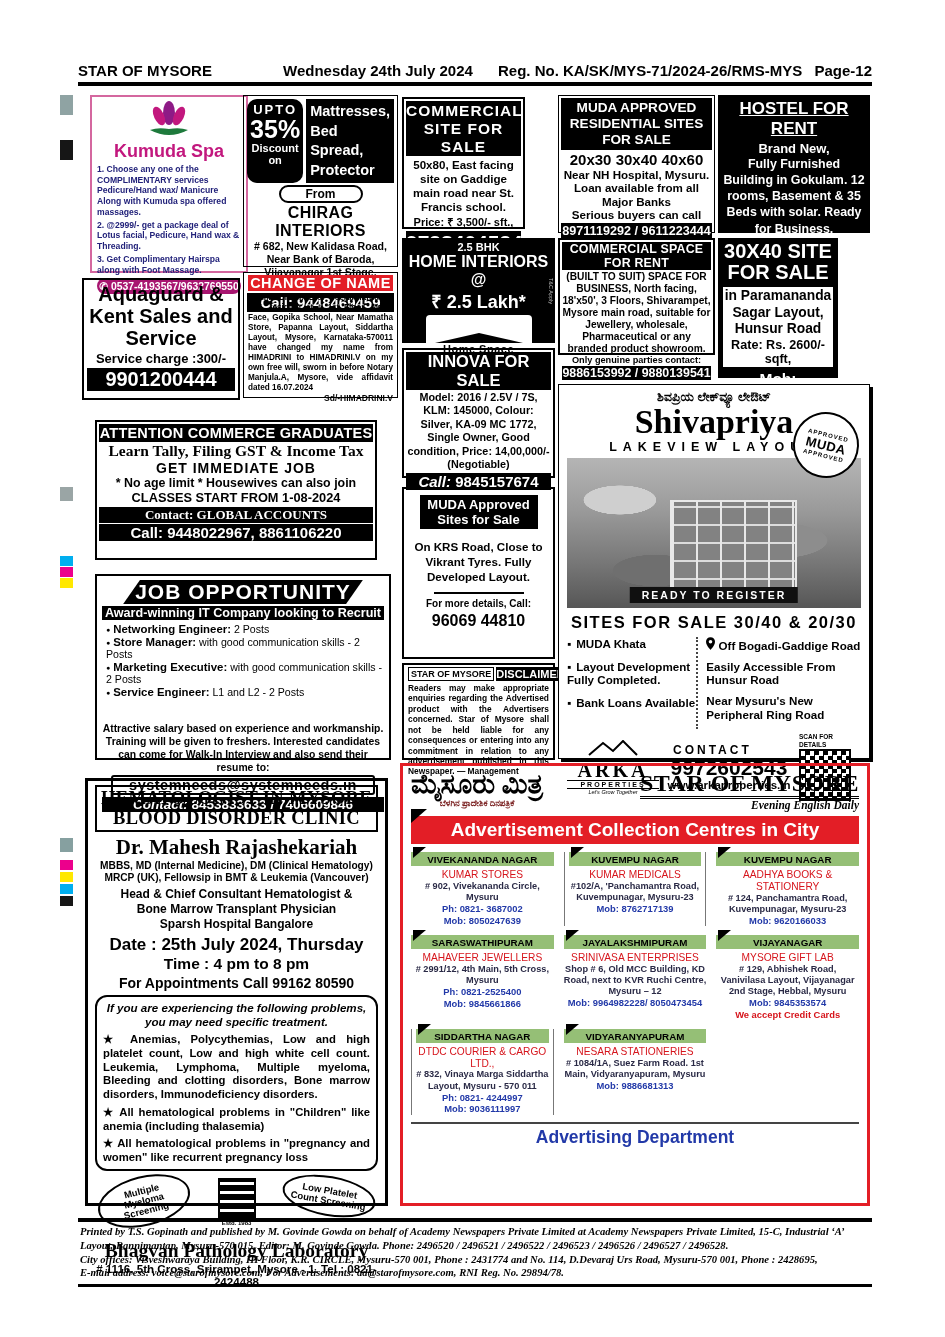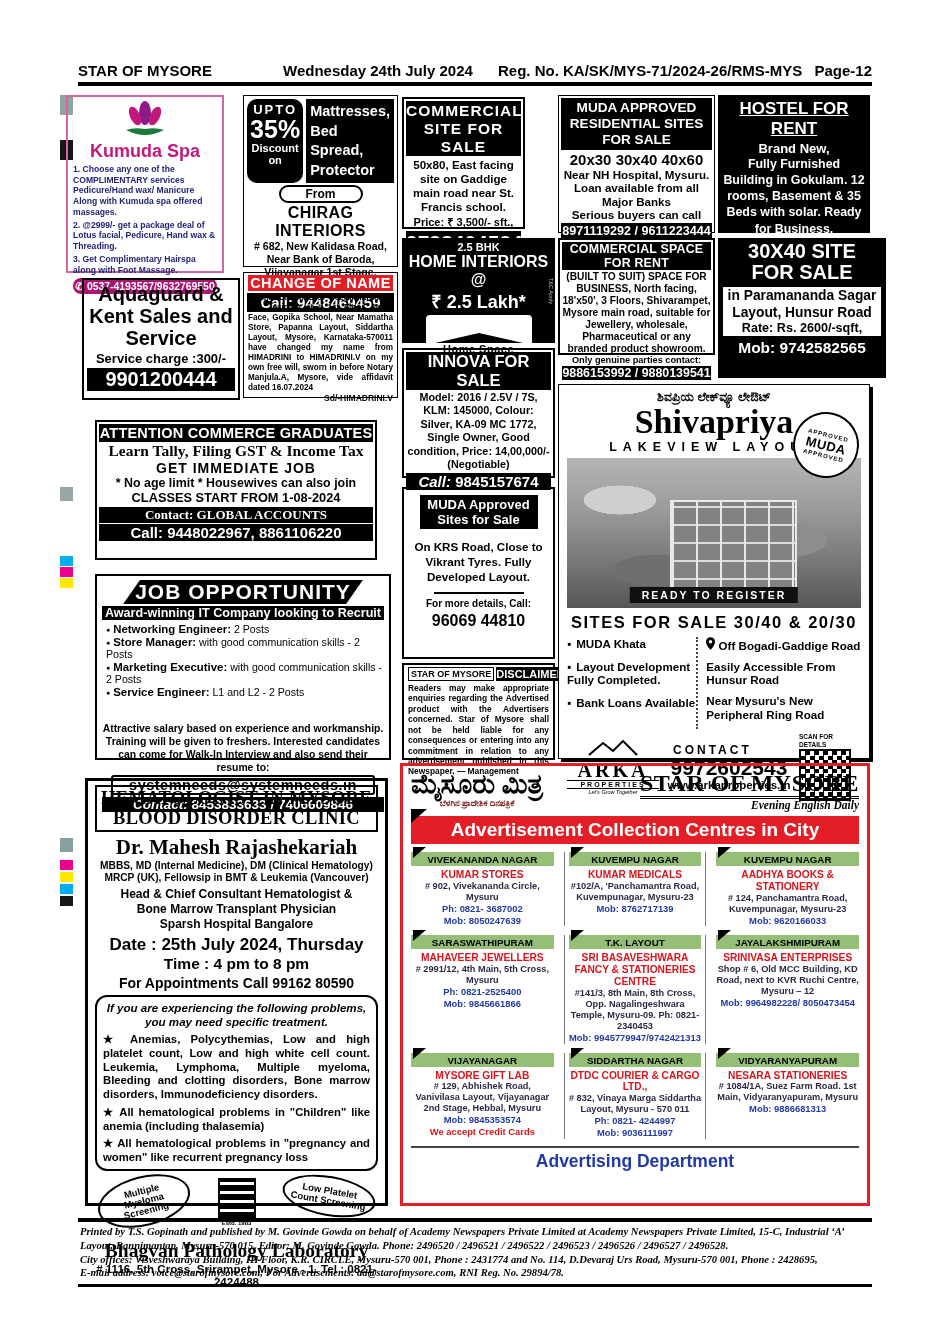--- a/index.html
+++ b/index.html
@@ -7,21 +7,21 @@
   .abs{position:absolute;box-sizing:border-box;}
   .serif{font-family:"Liberation Serif",serif;}
   
   .pg-header{left:78px;top:58px;width:794px;height:28px;border-bottom:4px solid #000;display:flex;align-items:flex-end;padding-bottom:3px;font-weight:bold;font-size:15px;}
   .pg-header .h-brand{width:205px;}
   .pg-header .h-date{width:215px;}
   .pg-header .h-reg{flex:1;}
   .pg-header .h-page{text-align:right;}
   .regmark{position:absolute;left:60px;width:13px;}
   
-  .kumuda{left:66px;top:95px;width:158px;height:178px;border:2px solid #d4679f;padding:3px 5px;text-align:center;}
+  .kumuda{left:90px;top:95px;width:158px;height:178px;border:2px solid #d4679f;padding:3px 5px;text-align:center;}
   .kumuda .kt{color:#c2187e;font-weight:800;font-size:18px;margin-top:1px;}
   .kumuda .kb{color:#22227a;font-weight:bold;font-size:8.6px;text-align:left;line-height:1.25;margin-top:2px;}
   .kumuda .kp{background:#a81570;color:#fff;font-weight:800;font-size:10.4px;border-radius:9px;margin-top:3px;padding:2px 0;}
   
   .chirag{left:243px;top:95px;width:155px;height:172px;border:1px solid #000;padding:3px;}
   .chirag .top{display:flex;gap:3px;}
   .chirag .upto{background:#000;color:#fff;border-radius:10px;width:72px;text-align:center;padding:3px 0 2px;}
   .chirag .upto .u1{font-weight:800;font-size:13px;letter-spacing:2px;}
   .chirag .upto .u2{font-weight:900;font-size:25px;line-height:1;}
   .chirag .upto .u3{font-weight:800;font-size:11px;}
@@ -69,21 +69,21 @@
   .cname .t{background:#e31e26;color:#fff;font-weight:900;font-size:14.5px;text-align:center;letter-spacing:.5px;}
   .cname .b{font-size:8.2px;font-weight:bold;text-align:justify;line-height:1.22;margin-top:2px;}
   .cname .s{font-size:8.5px;font-weight:900;text-align:right;}
   
   .cspace{left:558px;top:238px;width:157px;height:117px;border:2px solid #000;padding:2px;text-align:center;}
   .cspace .t{background:#000;color:#fff;font-weight:900;font-size:12.4px;letter-spacing:.2px;}
   .cspace .b{font-weight:bold;font-size:10.2px;line-height:1.18;margin-top:1px;}
   .cspace .n{font-weight:bold;font-size:9.2px;}
   .cspace .ph{background:#000;color:#fff;font-weight:800;font-size:12.4px;margin-top:1px;}
   
-  .s3040{left:718px;top:238px;width:168px;height:140px;border:1px solid #000;background:#000;text-align:center;}
+  .s3040{left:718px;top:238px;width:120px;height:140px;border:1px solid #000;background:#000;text-align:center;}
   .s3040 .t{color:#fff;font-weight:900;font-size:20px;line-height:1.05;padding-top:2px;}
   .s3040 .body{background:#fff;margin:3px 3px 2px;border:1px solid #000;padding:1px;}
   .s3040 .loc{font-weight:800;font-size:13.8px;line-height:1.2;}
   .s3040 .rate{font-weight:800;font-size:12.6px;}
   .s3040 .mob{color:#fff;font-weight:900;font-size:15.5px;padding-bottom:2px;}
   
   .grad{left:95px;top:420px;width:282px;height:140px;border:2px solid #000;padding:2px;text-align:center;}
   .grad .t{background:#000;color:#fff;font-weight:900;font-size:14.5px;letter-spacing:.2px;padding:1px 0;}
   .grad .l1{font-family:"Liberation Serif",serif;font-weight:bold;font-size:15.5px;}
   .grad .l2{font-weight:900;font-size:14px;letter-spacing:1px;}
@@ -189,21 +189,21 @@
   .coll .somw{text-align:right;}
   .coll .som{font-weight:900;font-size:24px;letter-spacing:.5px;border-bottom:3px double #000;line-height:1.05;}
   .coll .soms{font-style:italic;font-weight:800;font-size:11.5px;}
   .coll .banner{background:#e31e26;color:#fff;font-weight:900;font-size:19px;text-align:center;margin-top:5px;padding:3px 0;position:relative;}
   .coll .banner::before{content:"";position:absolute;left:0;top:-7px;border-left:16px solid #000;border-top:0;border-bottom:14px solid transparent;}
   .coll .grid{display:grid;grid-template-columns:1fr 1fr 1fr;column-gap:10px;row-gap:9px;margin-top:8px;}
   .coll .cell{text-align:center;position:relative;}
   .coll .cell.mid{border-left:1px solid #777;border-right:1px solid #777;padding:0 4px;}
   .coll .area{background:#95bf76;font-weight:900;font-size:9.8px;padding:2px 0 1px;position:relative;}
   .coll .area::before{content:"";position:absolute;left:2px;top:-5px;border-left:13px solid #000;border-bottom:11px solid transparent;}
-  .coll .nm{color:#d6151c;font-weight:700;font-size:10.2px;margin-top:3px;line-height:1.15;}
+  .coll .nm{color:#d6151c;font-weight:400;font-size:10.2px;margin-top:3px;line-height:1.15;}
   .coll .ad{color:#2a2a46;font-weight:bold;font-size:9.2px;line-height:1.2;}
   .coll .pn{color:#2239a8;font-weight:900;font-size:9.4px;line-height:1.25;}
   .coll .ex{color:#d6151c;font-weight:900;font-size:9.4px;}
   .coll .deptwrap{border-top:2px solid #444;margin-top:7px;padding-top:3px;text-align:center;}
   .coll .dept{color:#2239a8;font-weight:900;font-size:17.5px;}
   .coll .dphone{color:#e31e26;font-weight:900;font-size:19.5px;margin-top:2px;}
   
   .foot{left:78px;top:1218px;width:794px;border-top:4px solid #000;border-bottom:3px solid #000;padding:3px 2px 4px;font-family:"Liberation Serif",serif;font-style:italic;font-weight:bold;font-size:10.6px;line-height:1.3;}
 </style>
 </head>
@@ -479,26 +479,20 @@
       <div class="ad"># 124, Panchamantra Road, Kuvempunagar, Mysuru-23</div>
       <div class="pn">Mob: 9620166033</div>
     </div>
     <div class="cell">
       <div class="area">SARASWATHIPURAM</div>
       <div class="nm">MAHAVEER JEWELLERS</div>
       <div class="ad"># 2991/12, 4th Main, 5th Cross, Mysuru</div>
       <div class="pn">Ph: 0821-2525400</div>
       <div class="pn">Mob: 9845661866</div>
     </div>
-    <div class="cell mid">
-      <div class="area">T.K. LAYOUT</div>
-      <div class="nm">SRI BASAVESHWARA FANCY &amp; STATIONERIES CENTRE</div>
-      <div class="ad">#141/3, 8th Main, 8th Cross, Opp. Nagalingeshwara Temple, Mysuru-09. Ph: 0821-2340453</div>
-      <div class="pn">Mob: 9945779947/9742421313</div>
-    </div>
     <div class="cell">
       <div class="area">JAYALAKSHMIPURAM</div>
       <div class="nm">SRINIVASA ENTERPRISES</div>
       <div class="ad">Shop # 6, Old MCC Building, KD Road, next to KVR Ruchi Centre, Mysuru – 12</div>
       <div class="pn">Mob: 9964982228/ 8050473454</div>
     </div>
     <div class="cell">
       <div class="area">VIJAYANAGAR</div>
       <div class="nm">MYSORE GIFT LAB</div>
       <div class="ad"># 129, Abhishek Road, Vanivilasa Layout, Vijayanagar 2nd Stage, Hebbal, Mysuru</div>

